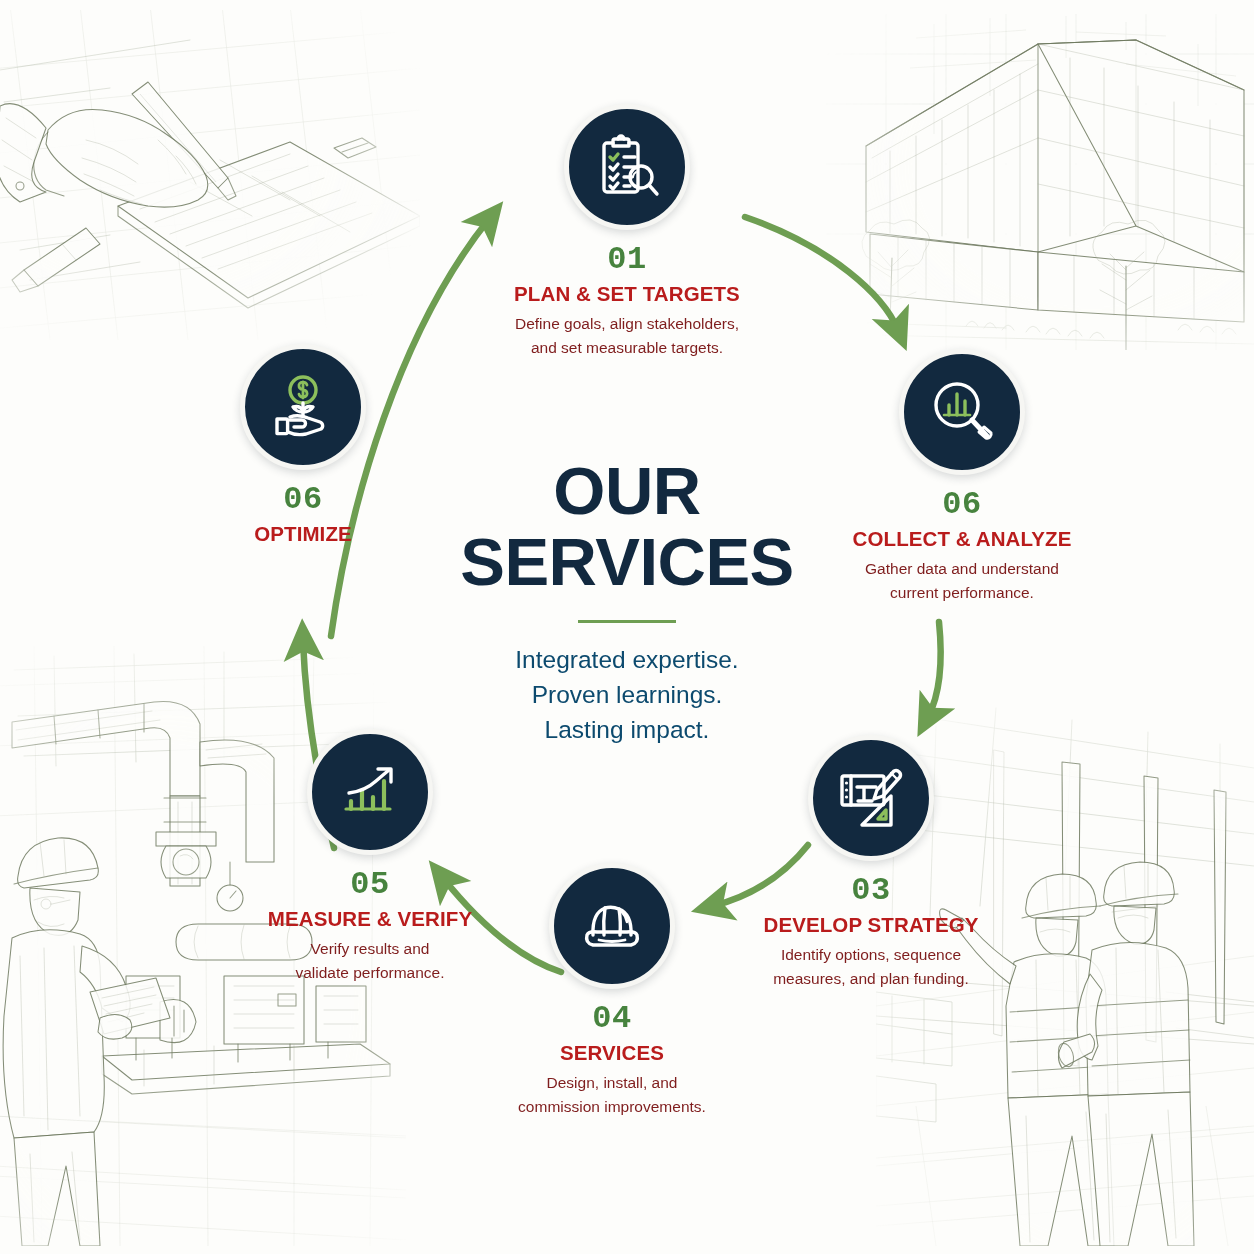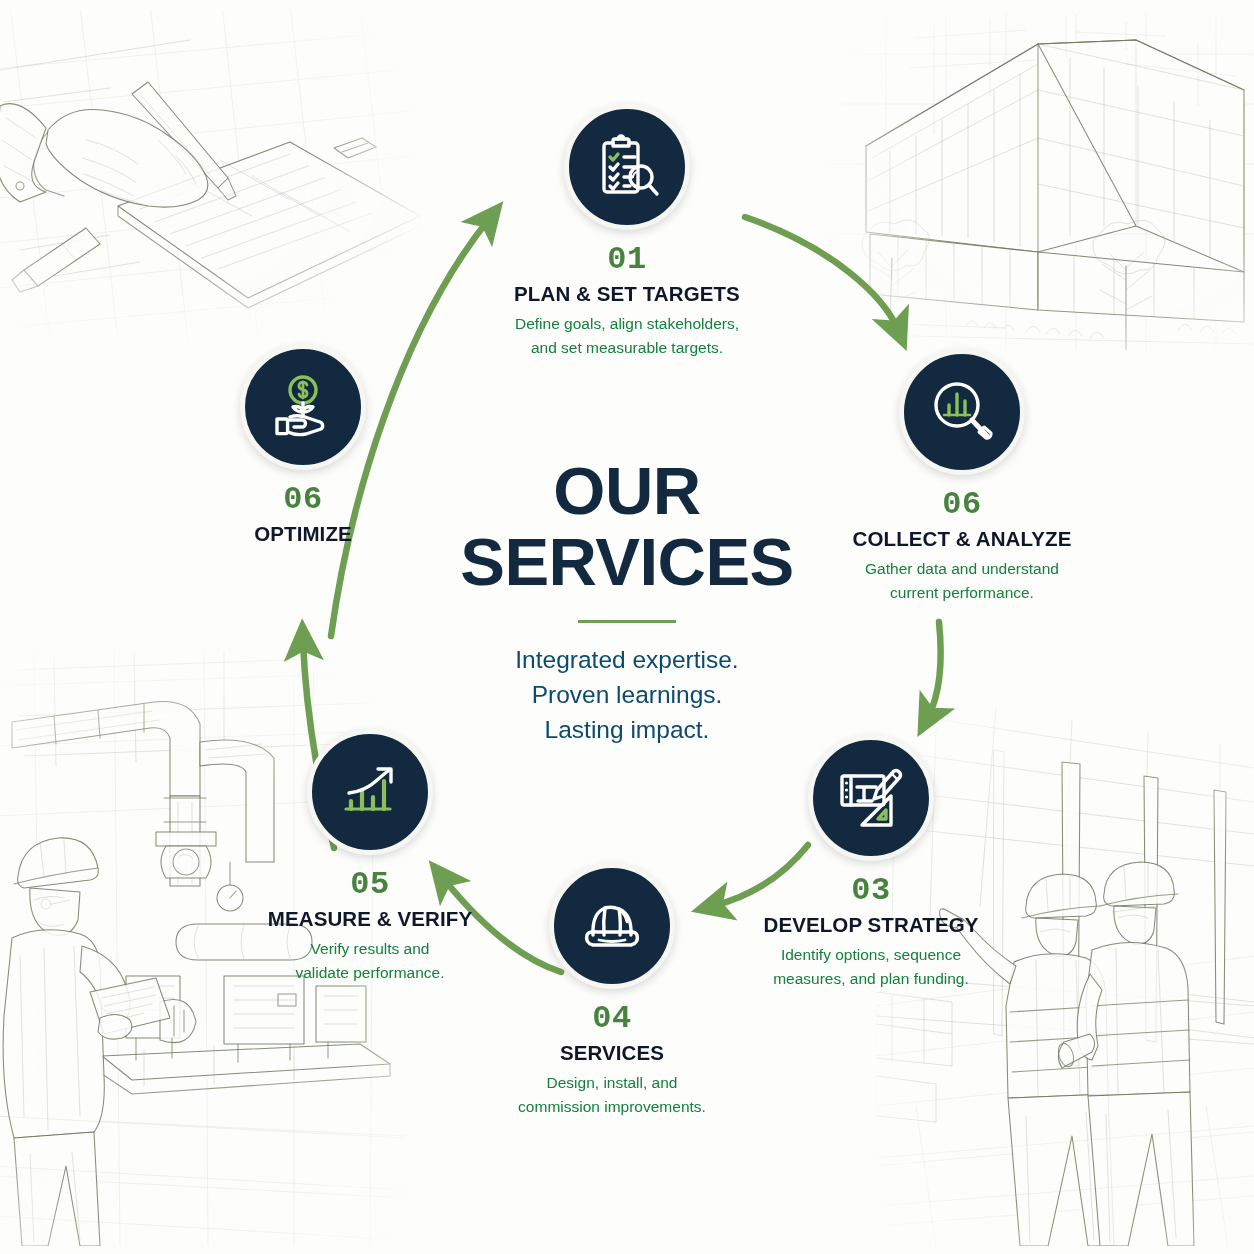--- a/index.html
+++ b/index.html
@@ -91,28 +91,28 @@
   .step-circle svg { display: block; }
   .step-num {
     color: #47833e;
     font-size: 32px;
     font-weight: bold;
     margin-top: 11px;
     letter-spacing: .5px;
     font-family: Liberation Mono, monospace;
   }
   .step-title {
-    color: #0f172a;
+    color: #b91c1c;
     font-size: 20.5px;
     font-weight: bold;
     margin-top: 4px;
     letter-spacing: .1px;
   }
   .step-desc {
-    color: #15803d;
+    color: #7f1d1d;
     font-size: 15.5px;
     line-height: 1.58;
     margin-top: 6px;
   }
 
   .ic-w { fill: none; stroke: #ffffff; stroke-width: 3.4; stroke-linecap: round; stroke-linejoin: round; }
   .ic-g { fill: none; stroke: #8cbf5c; stroke-width: 3.4; stroke-linecap: round; stroke-linejoin: round; }
   .ic-g-thick { fill: none; stroke: #8cbf5c; stroke-width: 4.2; stroke-linecap: round; stroke-linejoin: round; }
 </style>
 </head>

